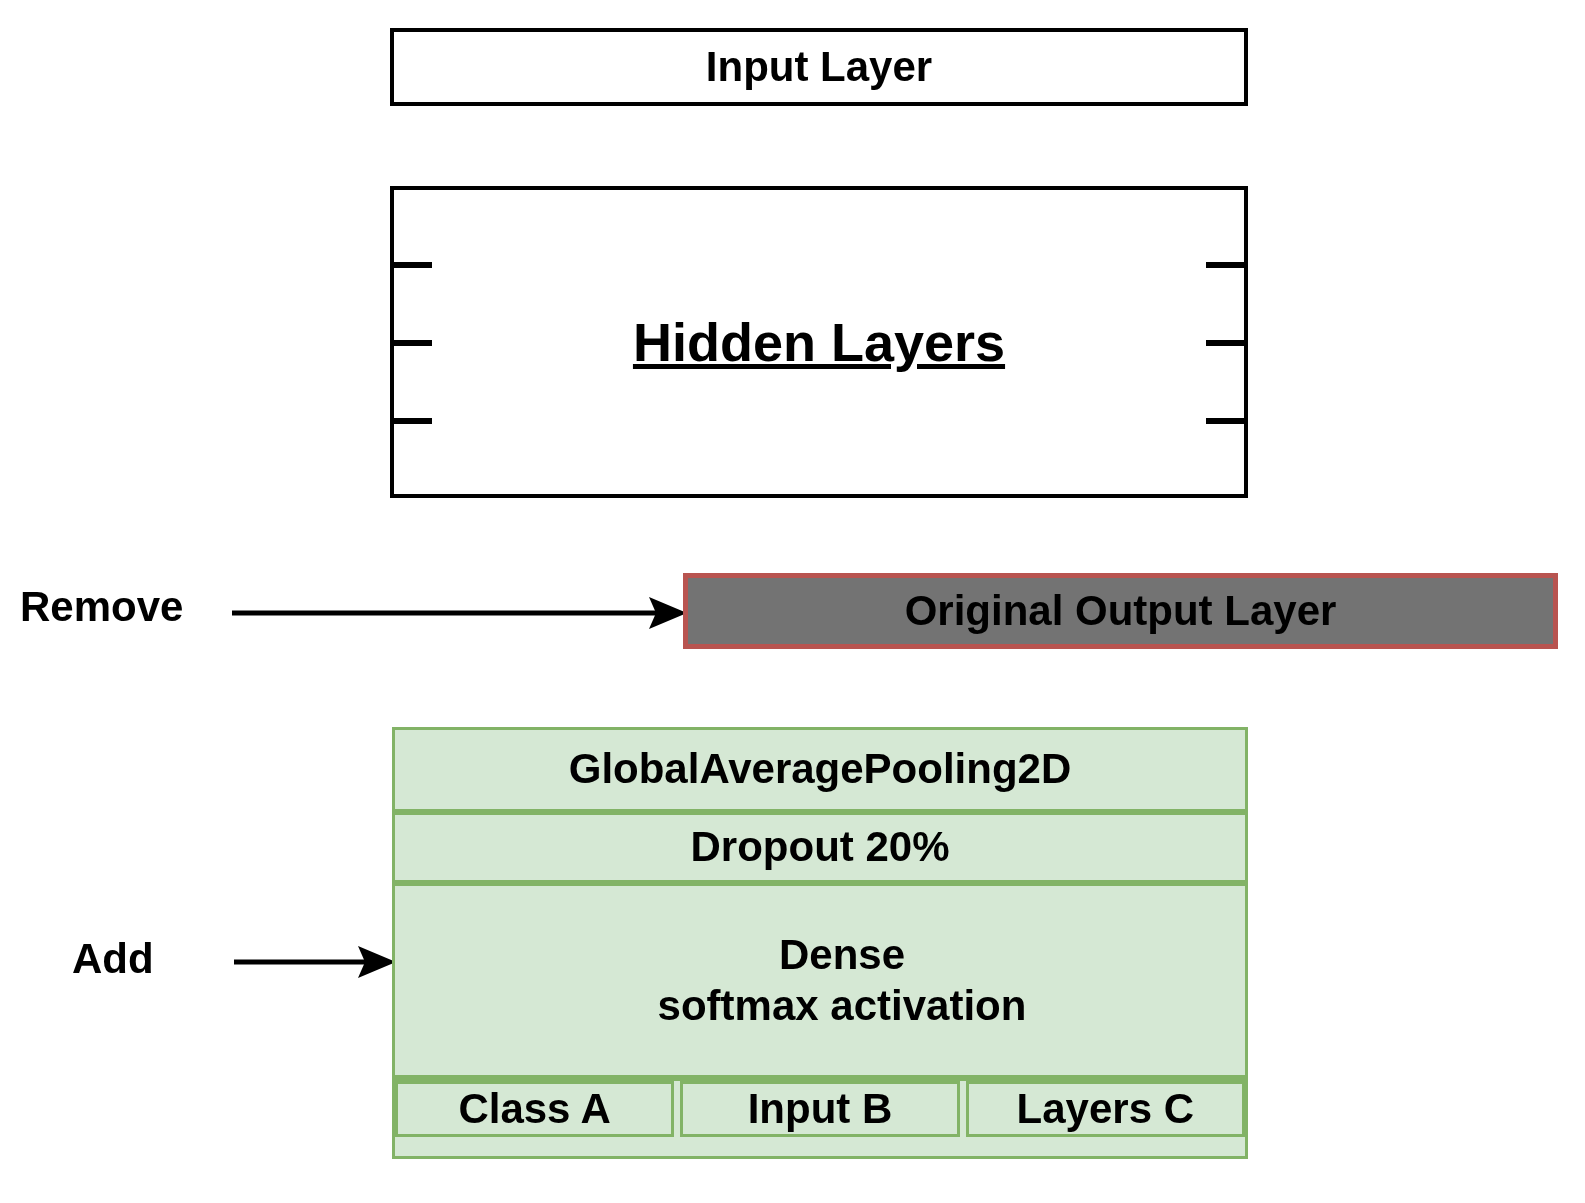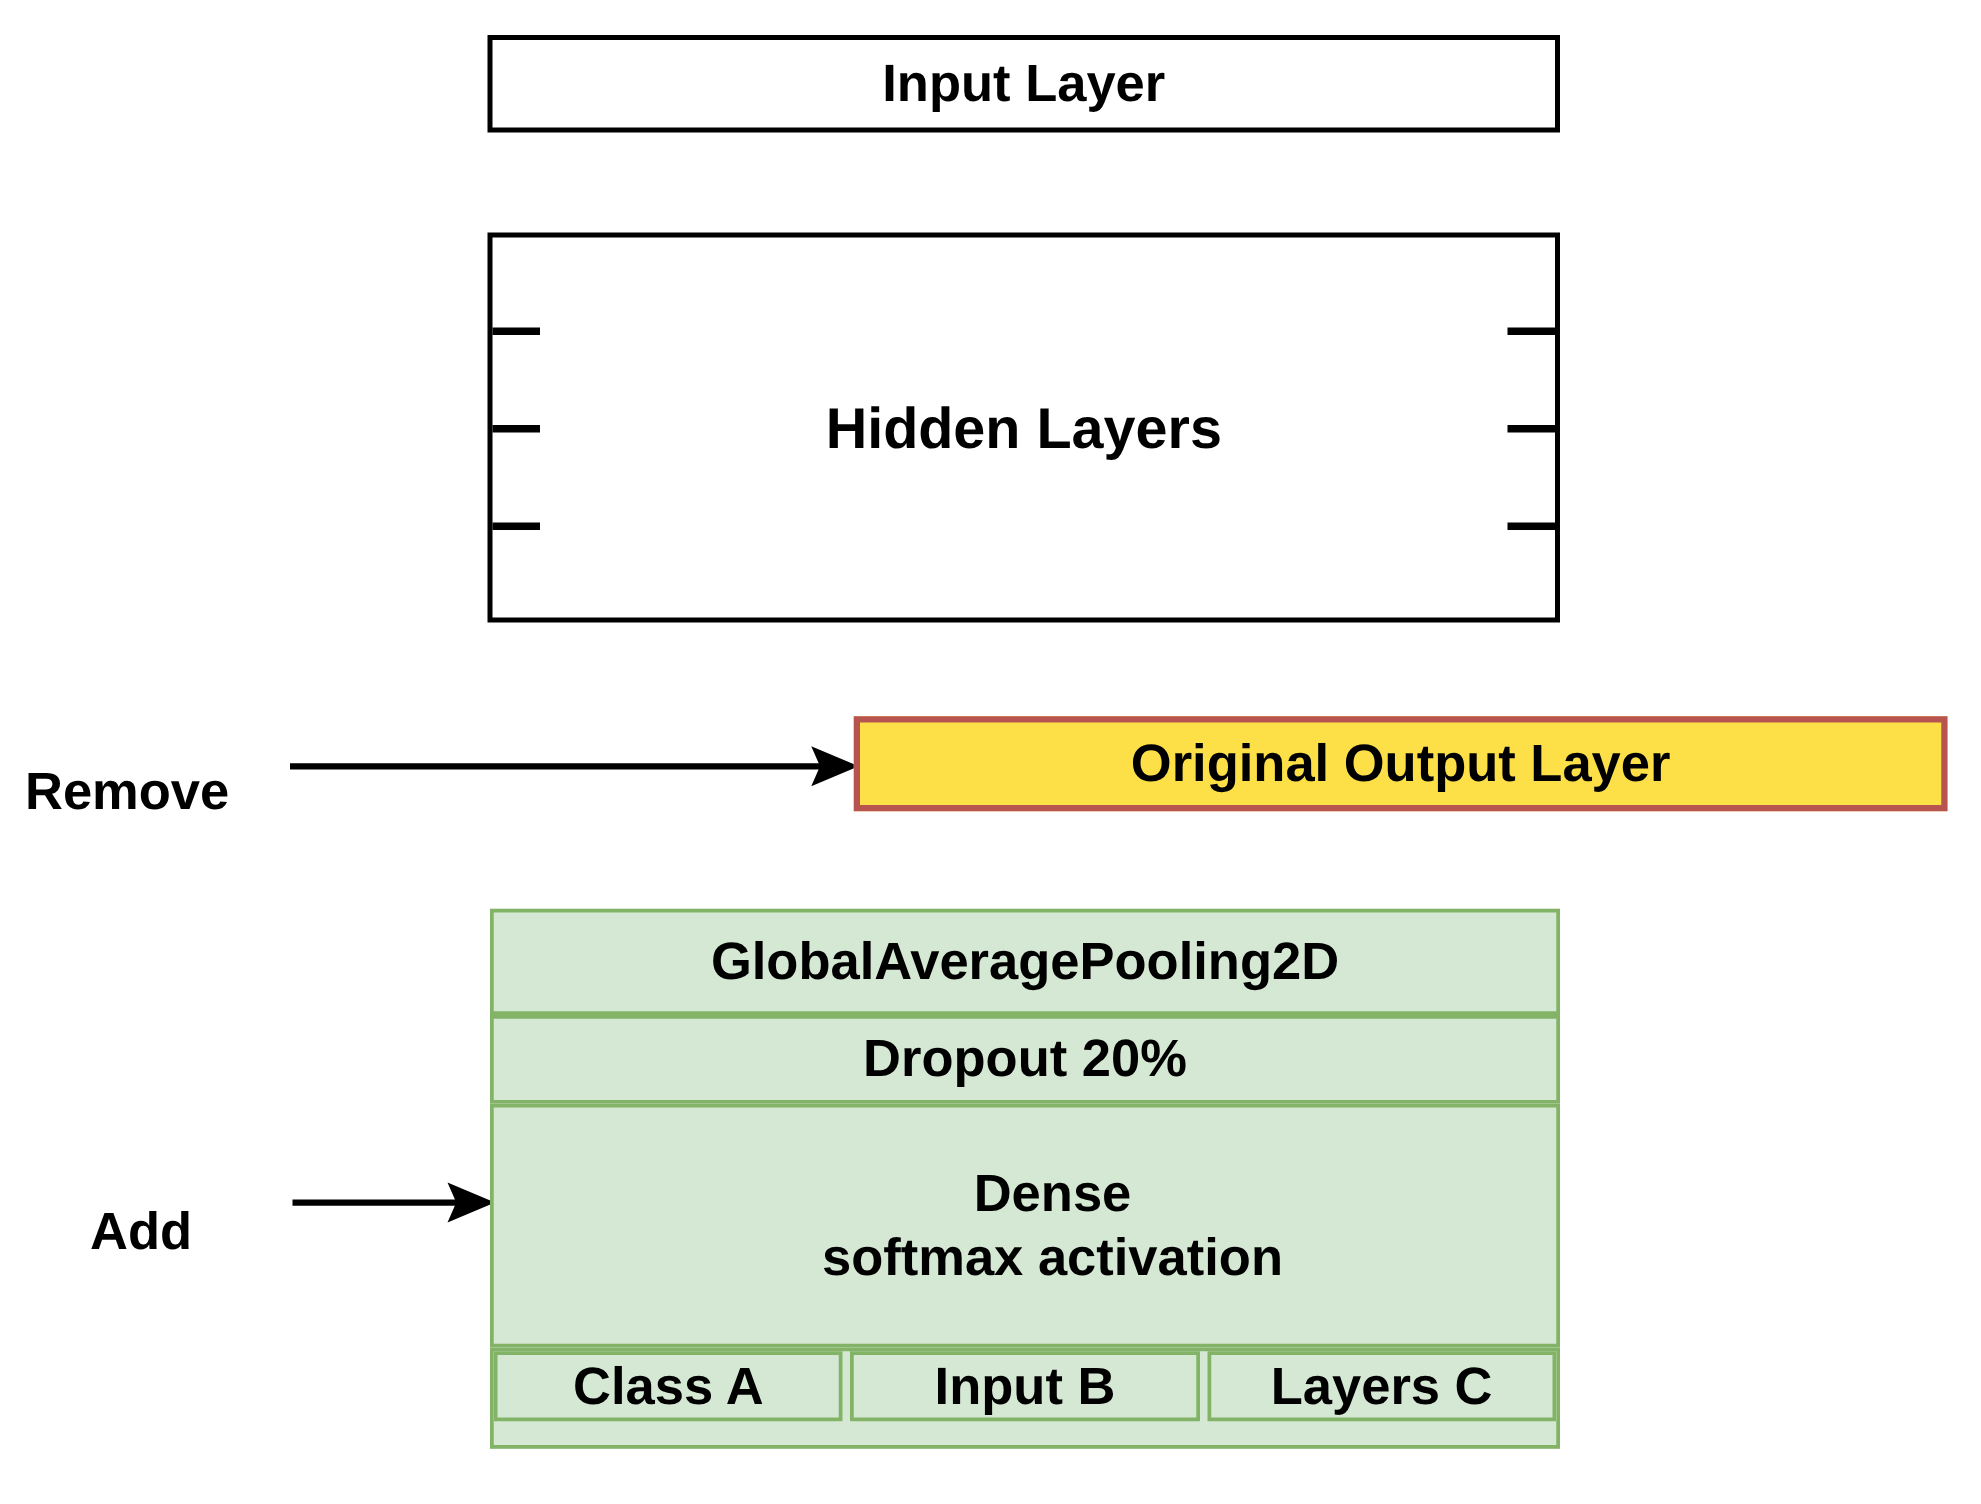--- a/index.html
+++ b/index.html
@@ -32,39 +32,40 @@
     line-height: 1.15;
     white-space: pre-line;
   }
 
   .plain-box {
     background: #ffffff;
     border: 4px solid #000000;
   }
 
   .pink-box {
-    background: #fde047;
+    background: #737373;
     border: 5px solid #b85450;
   }
 
   
   #input-layer-box {
     left: 390px;
     top: 28px;
     width: 858px;
     height: 78px;
     font-size: 42px;
   }
 
   #hidden-layers-box {
     left: 390px;
     top: 186px;
     width: 858px;
     height: 312px;
-    font-size: 46px;
+    font-size: 54px;
+    text-decoration: underline;
   }
 
   
   .tick {
     position: absolute;
     height: 6px;
     width: 38px;
     background: #000000;
   }
   .tick.left  { left: 0px; }
@@ -135,21 +136,20 @@
   .class-cell:first-child { margin-left: 0; }
   .class-cell:last-child  { margin-right: 0; }
 
   
   .annotation-label {
     position: absolute;
     font-weight: bold;
     font-size: 42px;
     color: #000000;
     white-space: nowrap;
-    margin-top: 26px;
   }
   #remove-label { left: 20px; top: 583px; }
   #add-label    { left: 72px; top: 935px; }
 
   
   .arrow-svg {
     position: absolute;
     overflow: visible;
   }
   #remove-arrow-svg { left: 232px; top: 596px; width: 455px; height: 34px; }

